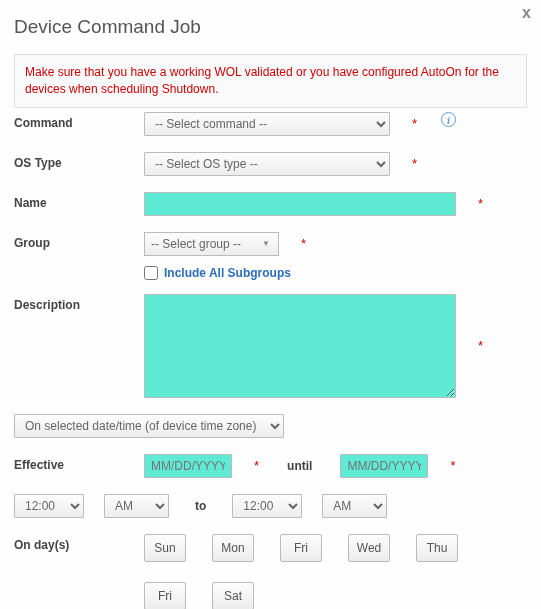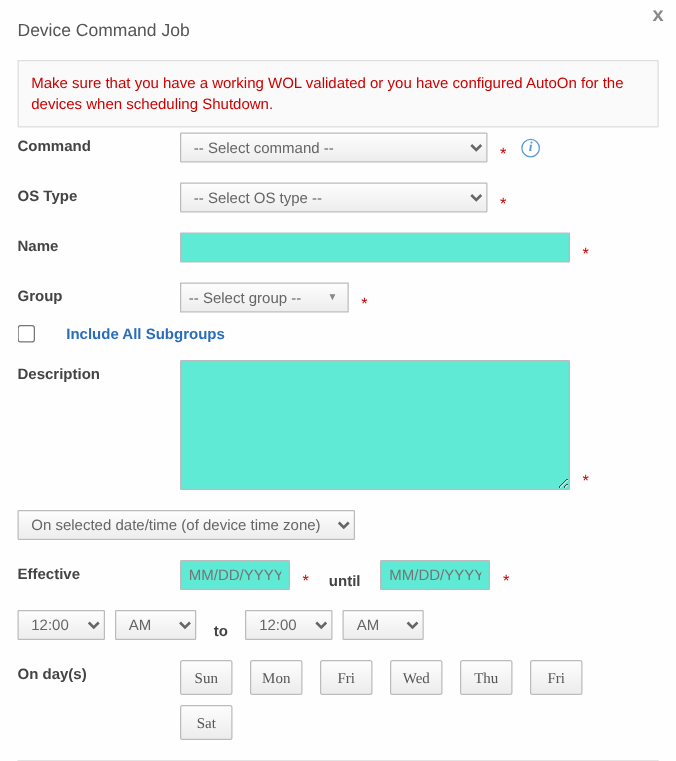--- a/index.html
+++ b/index.html
@@ -16,21 +16,21 @@
 .close-x {
   position: absolute;
   top: 4px;
   right: 10px;
   font-size: 16px;
   color: #888;
   cursor: pointer;
   font-weight: bold;
 }
 h1.title {
-  font-size: 14px;
+  font-size: 19px;
   font-weight: normal;
   color: #555;
   margin: 6px 0 16px 0;
 }
 .warning-box {
   border: 1px solid #ddd;
   background: #fafafa;
   color: #c00;
   padding: 9px 10px;
   font-size: 12px;
@@ -47,23 +47,23 @@
   width: 130px;
   flex-shrink: 0;
   color: #444;
   font-weight: bold;
   font-size: 12px;
   padding-top: 4px;
 }
 .form-field {
   flex: 1;
   display: flex;
-  align-items: flex-end;
+  align-items: center;
   flex-wrap: wrap;
-  gap: 8px;
+  gap: 20px;
 }
 select, input[type="text"], textarea {
   border: 1px solid #bbb;
   background: #5eead4;
   font-size: 12px;
   color: #666;
   padding: 3px 6px;
   border-radius: 1px;
 }
 select {
@@ -107,43 +107,42 @@
   font-family: Georgia, serif;
   font-weight: bold;
   font-size: 11px;
   align-items: center;
   justify-content: center;
   margin-left: 4px;
   position: relative;
   top: -4px;
 }
 .checkbox-row {
+  margin-left: 130px;
   margin-top: -6px;
   margin-bottom: 14px;
   display: flex;
   align-items: flex-start;
-  gap: 19px;
 }
 .checkbox-row input { margin-right: 6px; width:14px; height:14px;}
 .checkbox-row label { color: #2a6ebb; font-weight: bold; font-size:12px;}
 .until-lbl { color:#444; font-weight:bold; margin: 0 8px; }
 .to-lbl { color:#444; font-weight:bold; margin: 0 6px; }
 .day-btn {
   width: 42px;
   height: 28px;
   border: 1px solid #bbb;
   background: linear-gradient(#fdfdfd,#ececec);
   color: #555;
   font-size: 12px;
   text-align: center;
   line-height: 26px;
   border-radius: 2px;
   margin-right: 6px;
   cursor: pointer;
-  font-family: Liberation Serif, serif;
 }
 .divider {
   border: none;
   border-top: 1px solid #e3e3e3;
   margin: 14px 0 18px 0;
 }
 .footer {
   display: flex;
   justify-content: flex-end;
   gap: 8px;

